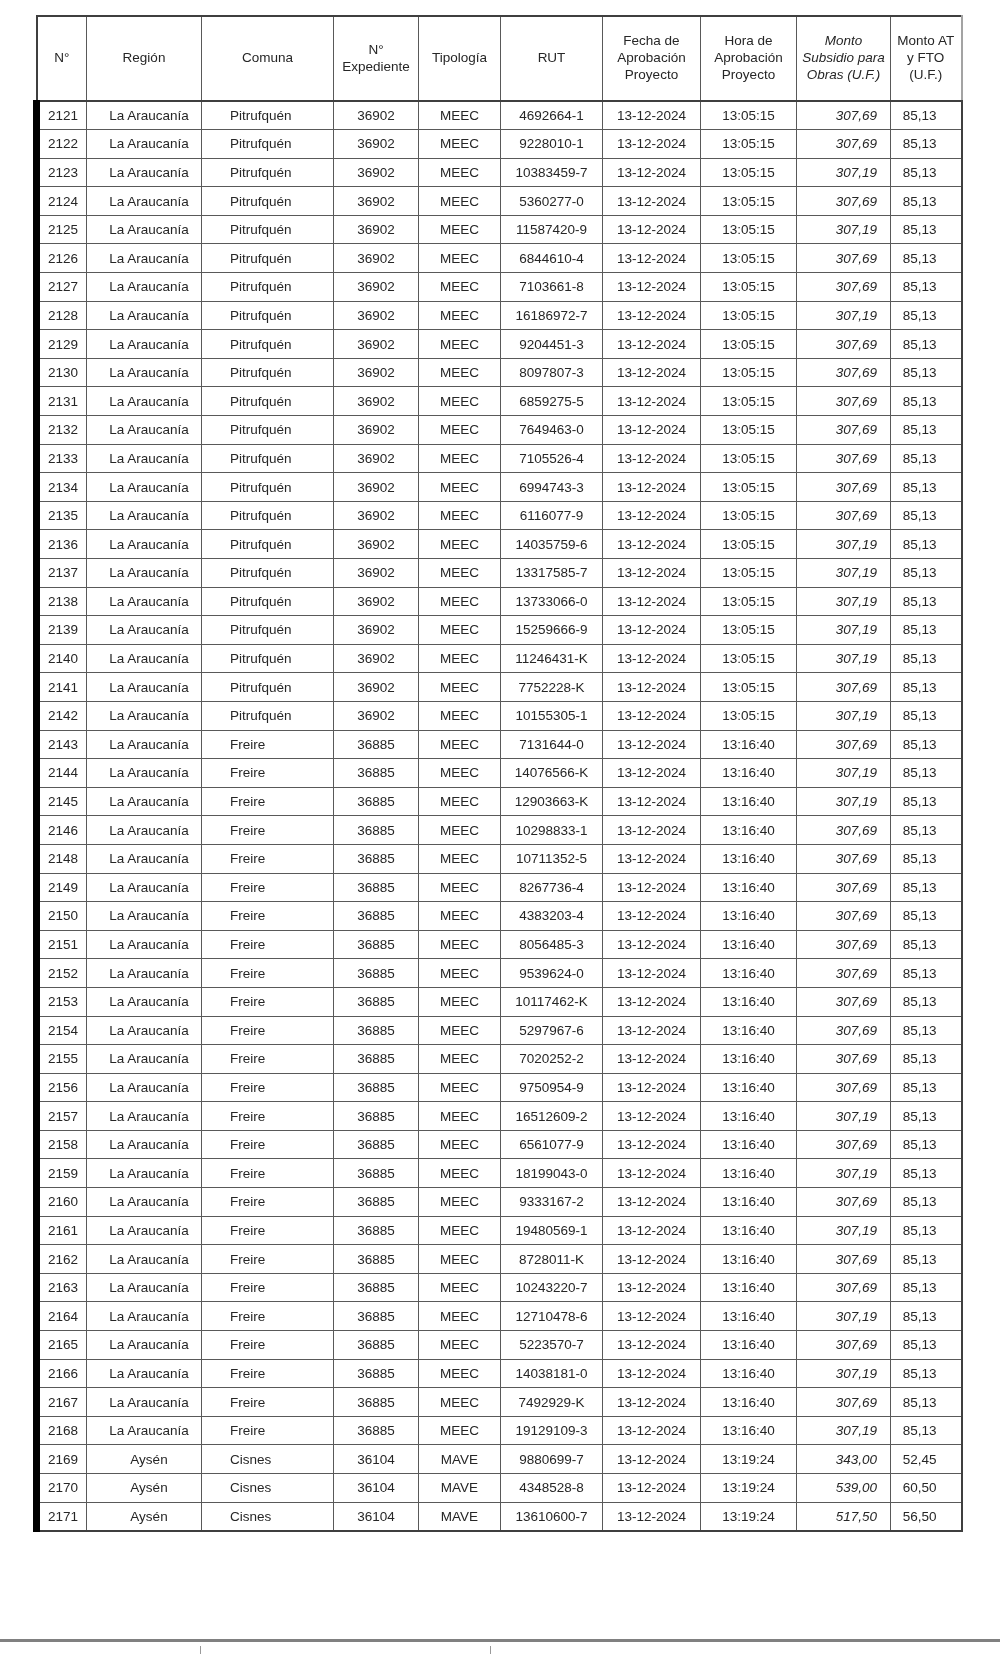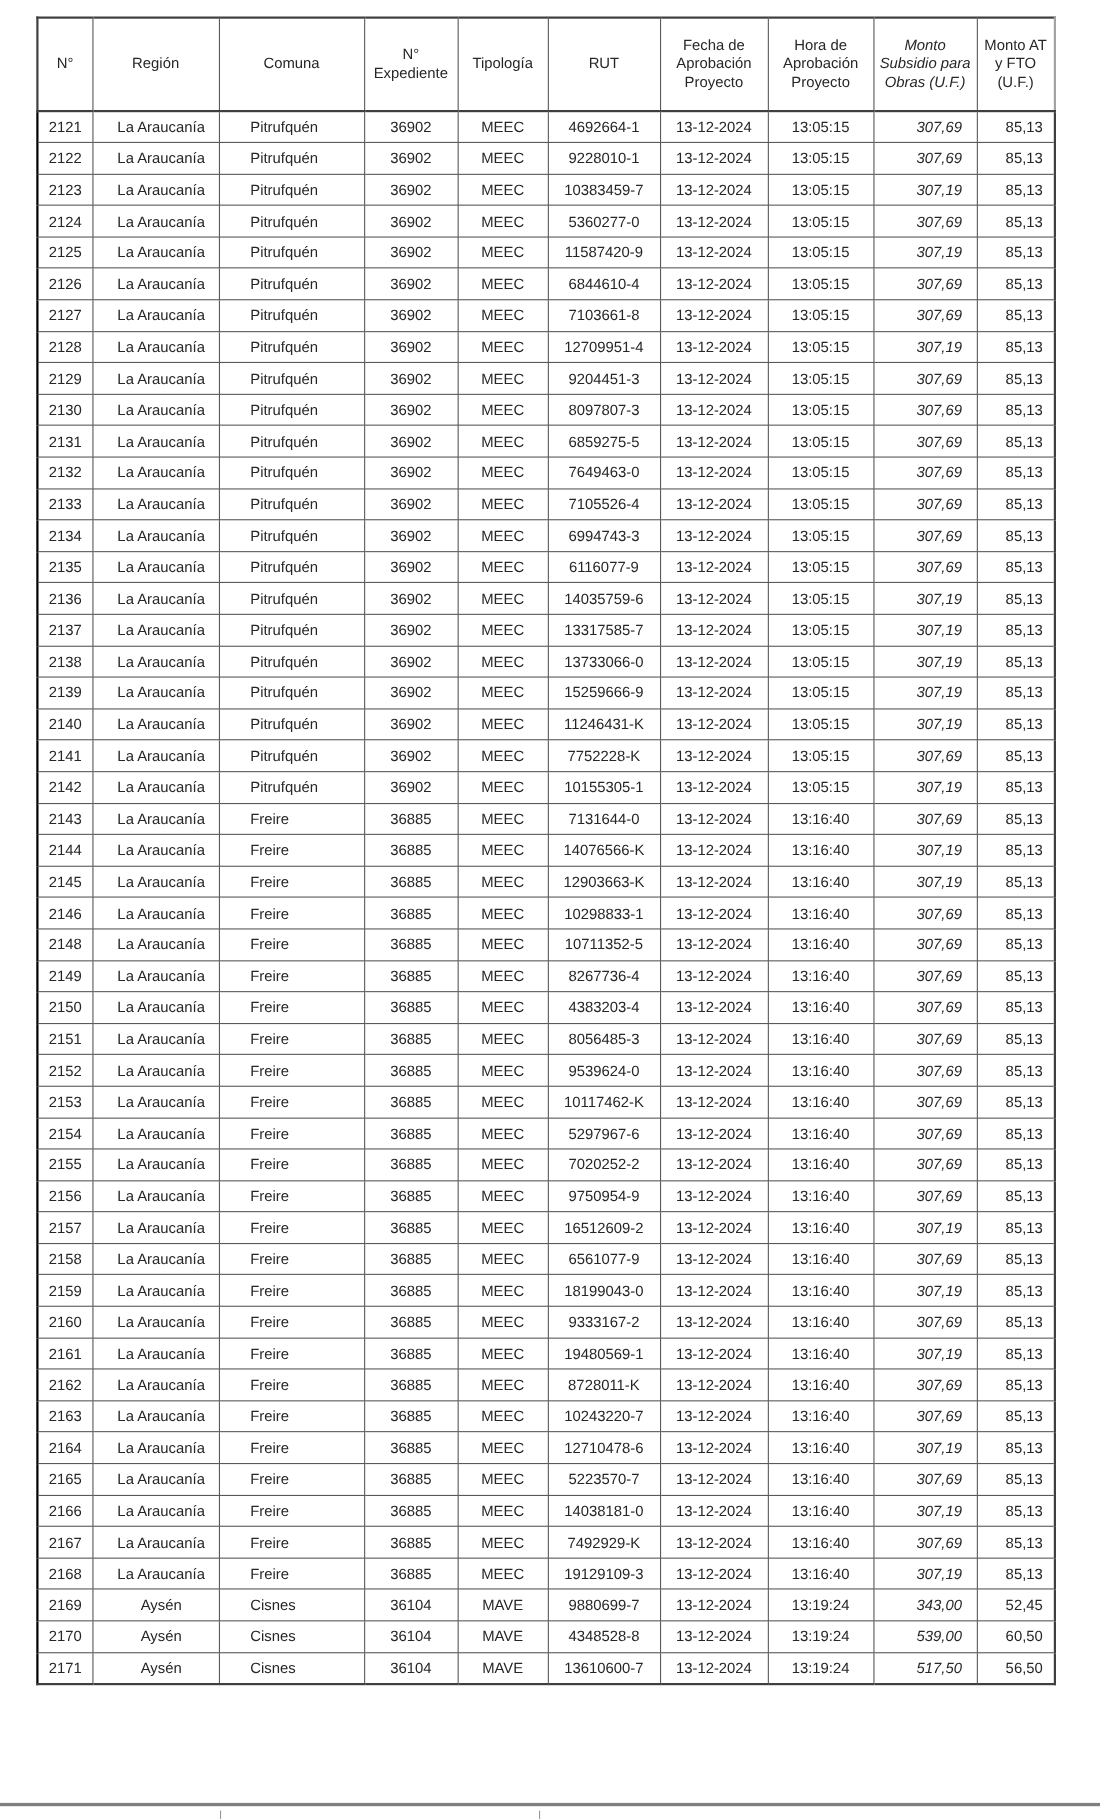--- a/index.html
+++ b/index.html
@@ -39,34 +39,34 @@
     border-top: 2px solid #3f3f3f;
     border-bottom: 2.5px solid #3f3f3f;
   }
   .report-table thead th:first-child { border-left: 2px solid #3f3f3f; }
   .report-table thead th:last-child  { border-right: 2px solid #a3a3a3; }
   .report-table tbody td {
     height: 28.6px;
     font-size: 13.5px;
     vertical-align: middle;
   }
-  .report-table tbody tr td:first-child { border-left: 2px solid #000000; }
+  .report-table tbody tr td:first-child { border-left: 7px solid #000000; }
   .report-table tbody tr td:last-child  { border-right: 2px solid #3f3f3f; }
   .report-table tbody tr:last-child td  { border-bottom: 2px solid #3f3f3f; }
   
   .col-n        { width: 50px;  text-align: center; }
   .col-region   { width: 115px; text-align: center; padding-left: 10px; }
   .col-comuna   { width: 132px; text-align: left; padding-left: 28px; }
   .col-exp      { width: 85px;  text-align: center; }
   .col-tipo     { width: 82px;  text-align: center; }
   .col-rut      { width: 102px; text-align: center; }
   .col-fecha    { width: 98px;  text-align: center; }
   .col-hora     { width: 96px;  text-align: center; }
   .col-msub     { width: 94px;  text-align: right; padding-right: 13px; font-style: italic; }
-  .col-mat      { width: 71px;  text-align: right; padding-right: 10px; }
+  .col-mat      { width: 71px;  text-align: right; padding-right: 24px; }
   
   .next-table-top-rule {
     position: absolute;
     left: 0;
     top: 1639px;
     width: 1000px;
     height: 3px;
     background: #808080;
   }
   .next-table-vline {
@@ -181,21 +181,21 @@
         <td class="col-hora">13:05:15</td>
         <td class="col-msub">307,69</td>
         <td class="col-mat">85,13</td>
       </tr>
       <tr>
         <td class="col-n">2128</td>
         <td class="col-region">La Araucanía</td>
         <td class="col-comuna">Pitrufquén</td>
         <td class="col-exp">36902</td>
         <td class="col-tipo">MEEC</td>
-        <td class="col-rut">12709951-4</td>
+        <td class="col-rut">16186972-7</td>
         <td class="col-fecha">13-12-2024</td>
         <td class="col-hora">13:05:15</td>
         <td class="col-msub">307,19</td>
         <td class="col-mat">85,13</td>
       </tr>
       <tr>
         <td class="col-n">2129</td>
         <td class="col-region">La Araucanía</td>
         <td class="col-comuna">Pitrufquén</td>
         <td class="col-exp">36902</td>

